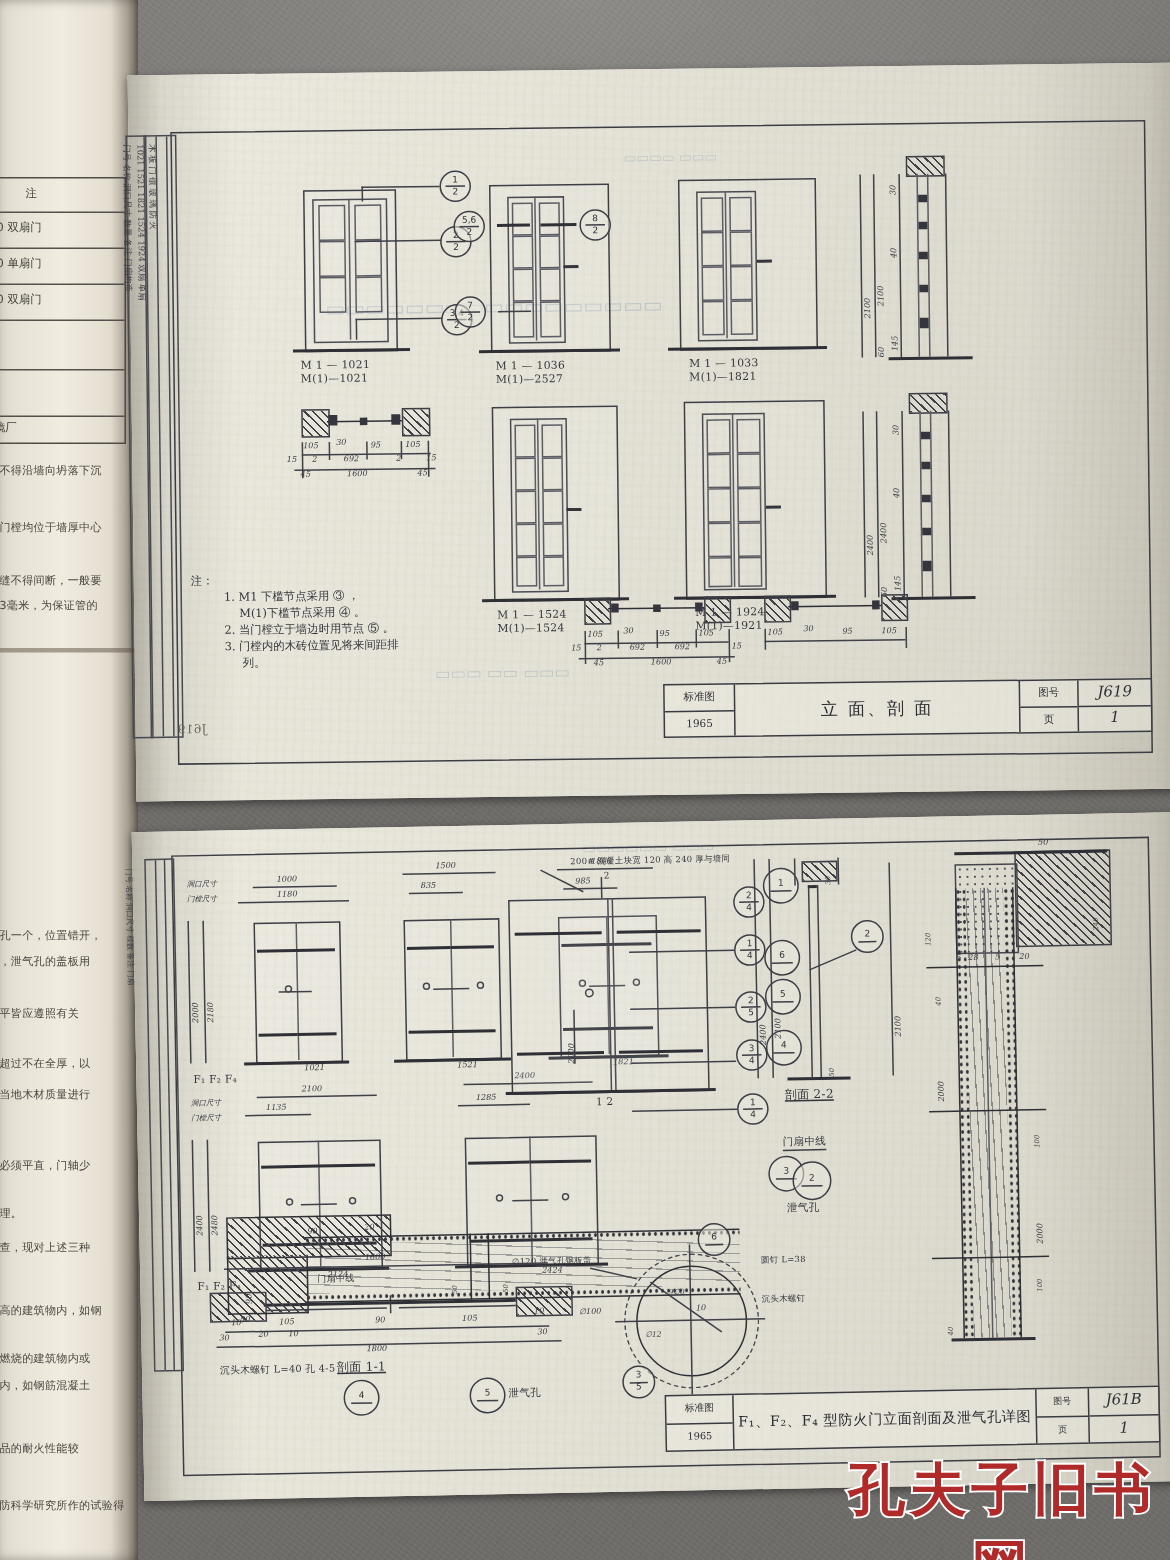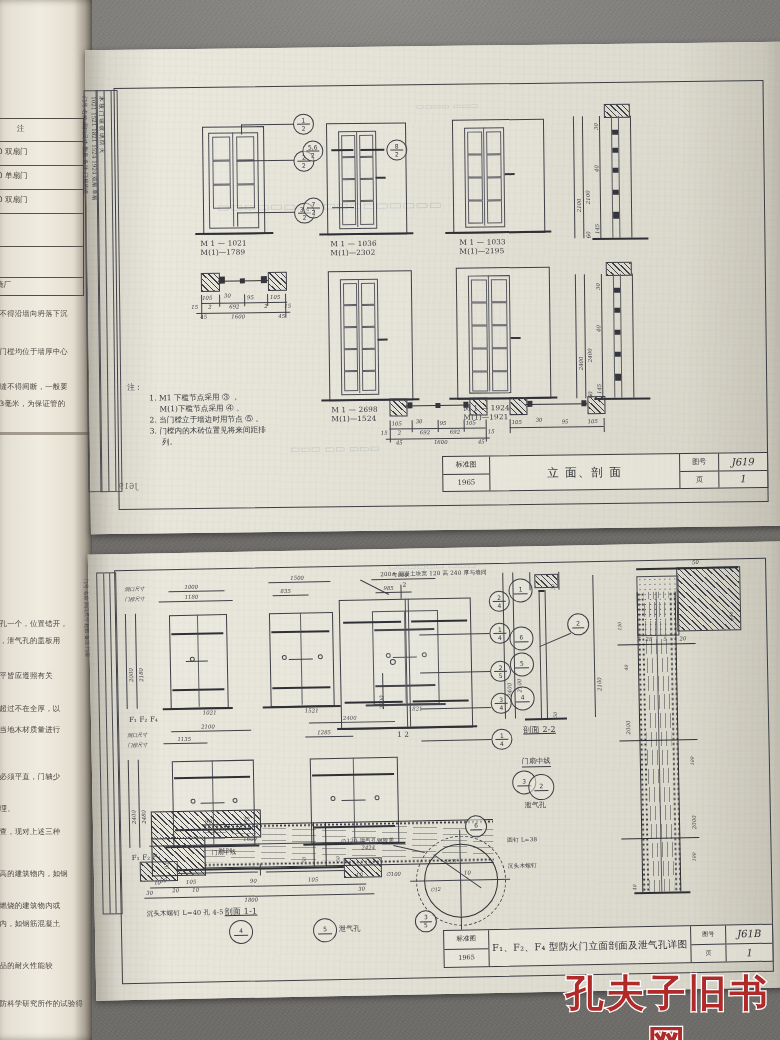--- a/index.html
+++ b/index.html
@@ -201,21 +201,21 @@
       <div class="doorleaf" style="left:122px;top:84px;width:48px;height:94px;"></div>
       <div class="ln lnv" style="left:146px;top:84px;height:94px;background:#5b5c64;"></div>
       <div class="pane" style="left:126px;top:88px;width:16px;height:22px;"></div>
       <div class="pane" style="left:150px;top:88px;width:16px;height:22px;"></div>
       <div class="pane" style="left:126px;top:112px;width:16px;height:22px;"></div>
       <div class="pane" style="left:150px;top:112px;width:16px;height:22px;"></div>
       <div class="pane" style="left:126px;top:136px;width:16px;height:22px;"></div>
       <div class="pane" style="left:150px;top:136px;width:16px;height:22px;"></div>
       <div class="ln lnh" style="left:108px;top:184px;width:78px;height:1.6px;background:#2f3036;"></div>
       <div class="lbl" style="left:113px;top:190px;">M 1 — 1021</div>
-      <div class="lbl" style="left:113px;top:199px;">M(1)—1789</div>
+      <div class="lbl" style="left:113px;top:199px;">M(1)—1021</div>
 
       <div class="ln lnh" style="left:155px;top:76px;width:52px;"></div>
       <div class="ln lnv" style="left:155px;top:76px;height:10px;"></div>
       <div class="ln lnh" style="left:150px;top:112px;width:58px;"></div>
       <div class="ln lnh" style="left:150px;top:164px;width:58px;"></div>
       <div class="ln lnv" style="left:150px;top:164px;height:14px;"></div>
     </div>
     <div class="circ" style="left:207px;top:66px;width:19px;height:19px;">
       <span>1</span>
         <span class="bar"></span>
@@ -269,21 +269,21 @@
       <div class="pane" style="left:273px;top:88px;width:12px;height:20px;"></div>
       <div class="pane" style="left:255px;top:110px;width:12px;height:20px;"></div>
       <div class="pane" style="left:273px;top:110px;width:12px;height:20px;"></div>
       <div class="pane" style="left:255px;top:132px;width:12px;height:20px;"></div>
       <div class="pane" style="left:273px;top:132px;width:12px;height:20px;"></div>
       <div class="pane" style="left:255px;top:154px;width:12px;height:22px;"></div>
       <div class="pane" style="left:273px;top:154px;width:12px;height:22px;"></div>
       <div class="ln lnh" style="left:232px;top:186px;width:94px;height:1.6px;background:#2f3036;"></div>
       <div class="ln lnh" style="left:289px;top:130px;width:10px;height:2px;background:#35363d;"></div>
       <div class="lbl" style="left:243px;top:192px;">M 1 — 1036</div>
-      <div class="lbl" style="left:243px;top:201px;">M(1)—2302</div>
+      <div class="lbl" style="left:243px;top:201px;">M(1)—2527</div>
       <div class="ln lnh" style="left:245px;top:102px;width:22px;height:1.8px;background:#2f3036;"></div>
       <div class="ln lnh" style="left:274px;top:102px;width:24px;height:1.8px;background:#2f3036;"></div>
       <div class="ln lnh" style="left:245px;top:160px;width:22px;"></div>
     </div>
     <div class="circ" style="left:216px;top:93px;width:19px;height:19px;">
       <span>5,6</span>
         <span class="bar"></span>
         <span>2</span>
     </div>
     <div class="circ" style="left:216px;top:150px;width:19px;height:19px;">
@@ -305,40 +305,40 @@
       <div class="pane" style="left:400px;top:86px;width:13px;height:21px;"></div>
       <div class="pane" style="left:381px;top:109px;width:13px;height:21px;"></div>
       <div class="pane" style="left:400px;top:109px;width:13px;height:21px;"></div>
       <div class="pane" style="left:381px;top:132px;width:13px;height:21px;"></div>
       <div class="pane" style="left:400px;top:132px;width:13px;height:21px;"></div>
       <div class="pane" style="left:381px;top:155px;width:13px;height:21px;"></div>
       <div class="pane" style="left:400px;top:155px;width:13px;height:21px;"></div>
       <div class="ln lnh" style="left:358px;top:186px;width:106px;height:1.6px;background:#2f3036;"></div>
       <div class="ln lnh" style="left:418px;top:128px;width:10px;height:2px;background:#35363d;"></div>
       <div class="lbl" style="left:372px;top:192px;">M 1 — 1033</div>
-      <div class="lbl" style="left:372px;top:201px;">M(1)—2195</div>
+      <div class="lbl" style="left:372px;top:201px;">M(1)—1821</div>
     </div>
 
     <div>
       <div class="doorfrm" style="left:240px;top:224px;width:82px;height:128px;"></div>
       <div class="doorleaf" style="left:252px;top:232px;width:36px;height:114px;"></div>
       <div class="ln lnv" style="left:270px;top:232px;height:114px;background:#5b5c64;"></div>
       <div class="pane" style="left:255px;top:236px;width:12px;height:20px;"></div>
       <div class="pane" style="left:273px;top:236px;width:12px;height:20px;"></div>
       <div class="pane" style="left:255px;top:258px;width:12px;height:20px;"></div>
       <div class="pane" style="left:273px;top:258px;width:12px;height:20px;"></div>
       <div class="pane" style="left:255px;top:280px;width:12px;height:20px;"></div>
       <div class="pane" style="left:273px;top:280px;width:12px;height:20px;"></div>
       <div class="pane" style="left:255px;top:302px;width:12px;height:20px;"></div>
       <div class="pane" style="left:273px;top:302px;width:12px;height:20px;"></div>
       <div class="pane" style="left:255px;top:324px;width:12px;height:18px;"></div>
       <div class="pane" style="left:273px;top:324px;width:12px;height:18px;"></div>
       <div class="ln lnh" style="left:232px;top:352px;width:98px;height:1.6px;background:#2f3036;"></div>
       <div class="ln lnh" style="left:289px;top:292px;width:10px;height:2px;background:#35363d;"></div>
-      <div class="lbl" style="left:242px;top:358px;">M 1 — 2698</div>
+      <div class="lbl" style="left:242px;top:358px;">M 1 — 1524</div>
       <div class="lbl" style="left:242px;top:367px;">M(1)—1524</div>
     </div>
 
     <div>
       <div class="doorfrm" style="left:368px;top:222px;width:92px;height:130px;"></div>
       <div class="doorleaf" style="left:380px;top:230px;width:40px;height:116px;"></div>
       <div class="ln lnv" style="left:400px;top:230px;height:116px;background:#5b5c64;"></div>
       <div class="pane" style="left:383px;top:234px;width:14px;height:21px;"></div>
       <div class="pane" style="left:403px;top:234px;width:14px;height:21px;"></div>
       <div class="pane" style="left:383px;top:257px;width:14px;height:21px;"></div>

